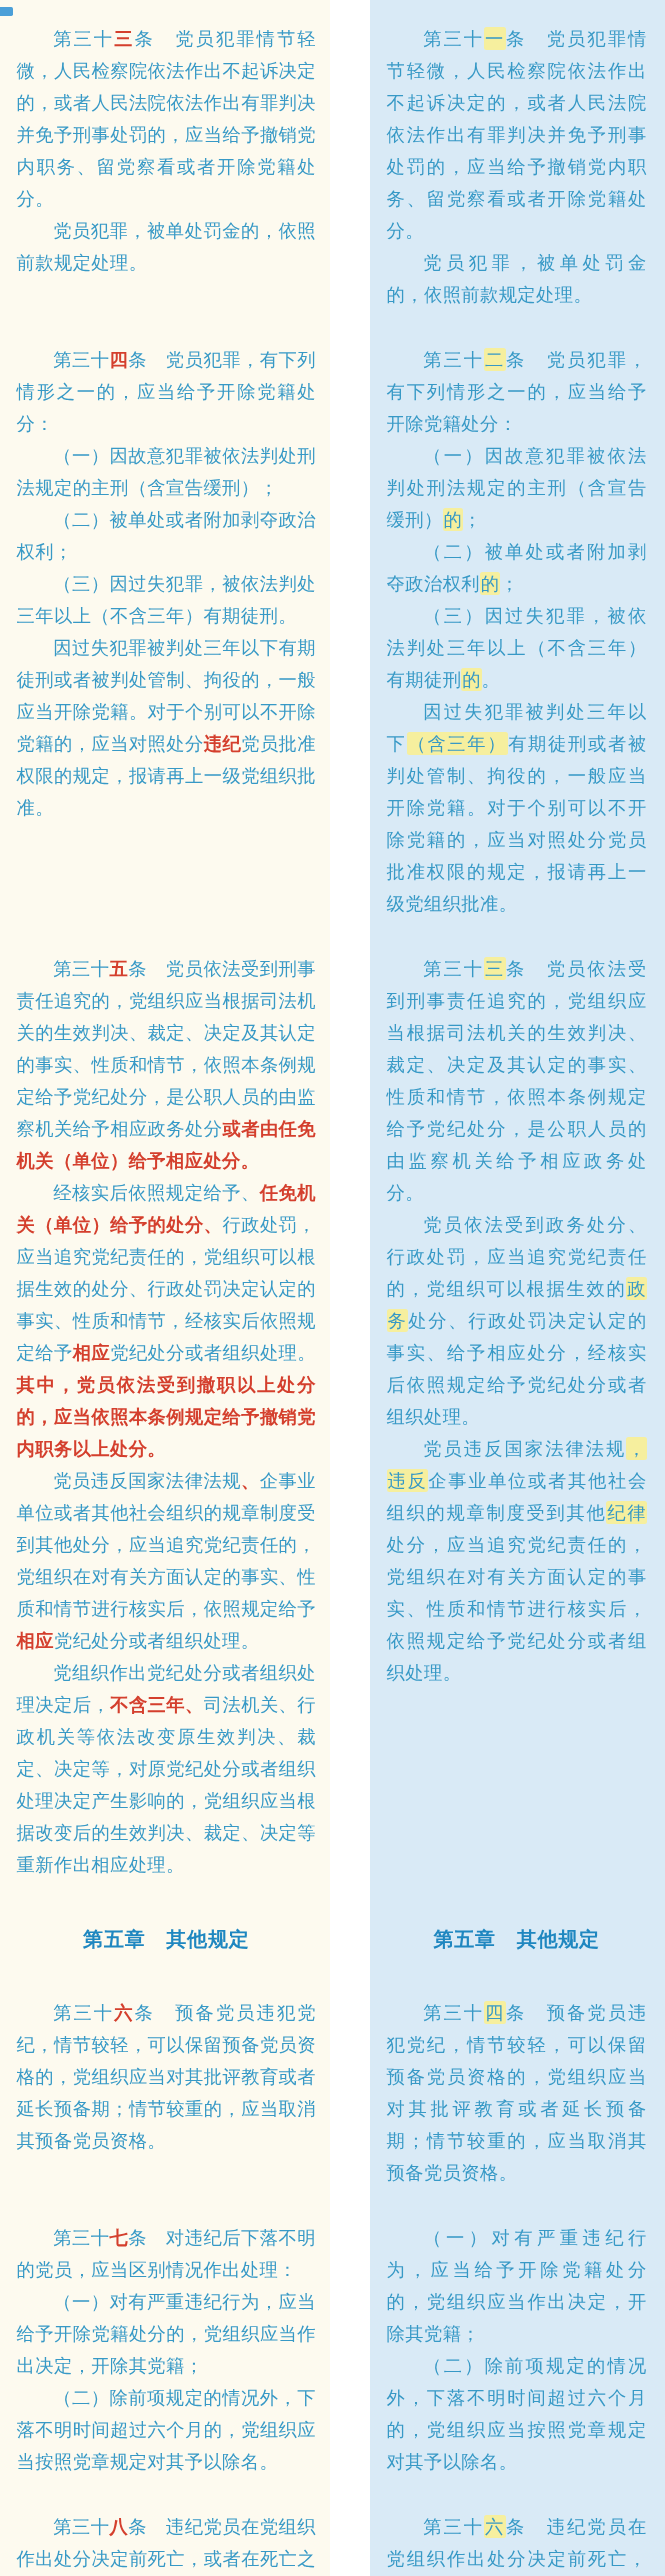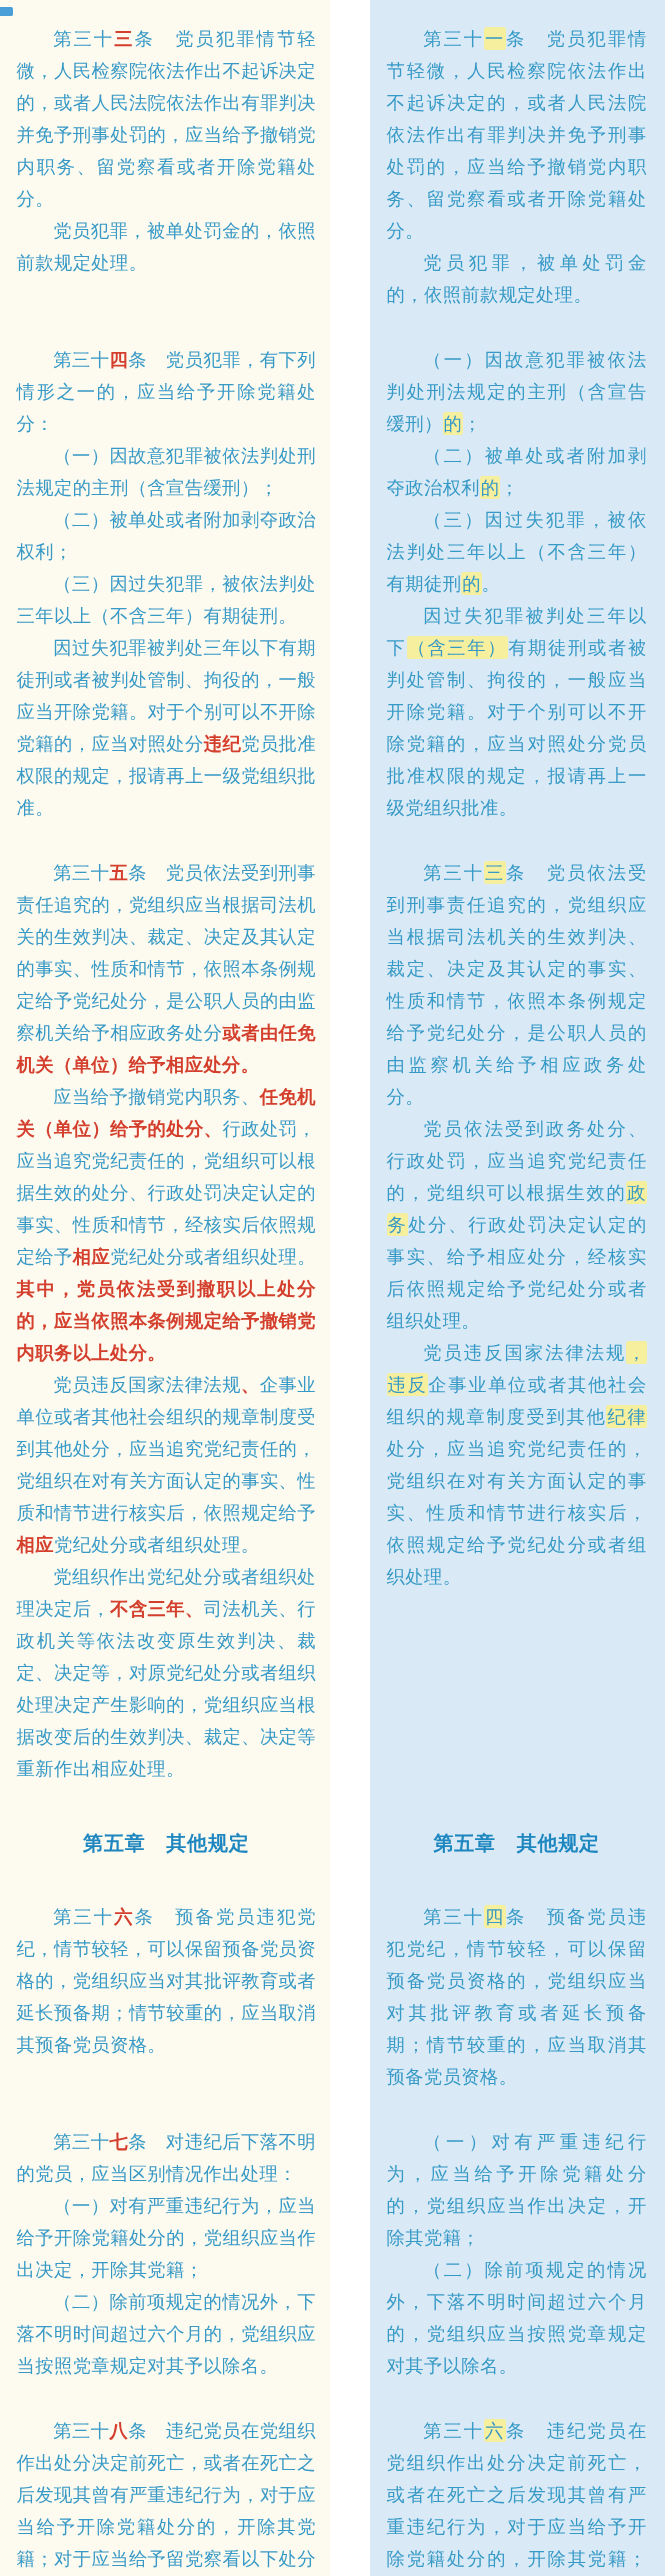--- a/index.html
+++ b/index.html
@@ -92,28 +92,29 @@
         <p><span>党员犯罪，被单处罚金的，依照前款规定处理。</span></p>
       </div>
       <div class="cell left gap">
         <p><span>第三十</span><span class="run-red">四</span><span>条　党员犯罪，有下列情形之一的，应当给予开除党籍处分：</span></p>
         <p><span>（一）因故意犯罪被依法判处刑法规定的主刑（含宣告缓刑）；</span></p>
         <p><span>（二）被单处或者附加剥夺政治权利；</span></p>
         <p><span>（三）因过失犯罪，被依法判处三年以上（不含三年）有期徒刑。</span></p>
         <p><span>因过失犯罪被判处三年以下有期徒刑或者被判处管制、拘役的，一般应当开除党籍。对于个别可以不开除党籍的，应当对照处分</span><span class="run-red">违纪</span><span>党员批准权限的规定，报请再上一级党组织批准。</span></p>
       </div>
       <div class="cell right gap">
+        <p><span>第三十</span><span class="run-hl">二</span><span>条　党员犯罪，有下列情形之一的，应当给予开除党籍处分：</span></p>
         <p><span>（一）因故意犯罪被依法判处刑法规定的主刑（含宣告缓刑）</span><span class="run-hl">的</span><span>；</span></p>
         <p><span>（二）被单处或者附加剥夺政治权利</span><span class="run-hl">的</span><span>；</span></p>
         <p><span>（三）因过失犯罪，被依法判处三年以上（不含三年）有期徒刑</span><span class="run-hl">的</span><span>。</span></p>
         <p><span>因过失犯罪被判处三年以下</span><span class="run-hl">（含三年）</span><span>有期徒刑或者被判处管制、拘役的，一般应当开除党籍。对于个别可以不开除党籍的，应当对照处分党员批准权限的规定，报请再上一级党组织批准。</span></p>
       </div>
       <div class="cell left gap">
         <p><span>第三十</span><span class="run-red">五</span><span>条　党员依法受到刑事责任追究的，党组织应当根据司法机关的生效判决、裁定、决定及其认定的事实、性质和情节，依照本条例规定给予党纪处分，是公职人员的由监察机关给予相应政务处分</span><span class="run-red">或者由任免机关（单位）给予相应处分。</span></p>
-        <p><span>应当给予撤销党内职务、</span><span class="run-red">任免机关（单位）给予的处分、</span><span>行政处罚，应当追究党纪责任的，党组织可以根据生效的处分、行政处罚决定认定的事实、性质和情节，经核实后依照规定给予</span><span class="run-red">相应</span><span>党纪处分或者组织处理。</span><span class="run-red">其中，党员依法受到撤职以上处分的，应当依照本条例规定给予撤销党内职务以上处分。</span></p>
+        <p><span>经核实后依照规定给予、</span><span class="run-red">任免机关（单位）给予的处分、</span><span>行政处罚，应当追究党纪责任的，党组织可以根据生效的处分、行政处罚决定认定的事实、性质和情节，经核实后依照规定给予</span><span class="run-red">相应</span><span>党纪处分或者组织处理。</span><span class="run-red">其中，党员依法受到撤职以上处分的，应当依照本条例规定给予撤销党内职务以上处分。</span></p>
         <p><span>党员违反国家法律法规</span><span class="run-red">、</span><span>企事业单位或者其他社会组织的规章制度受到其他处分，应当追究党纪责任的，党组织在对有关方面认定的事实、性质和情节进行核实后，依照规定给予</span><span class="run-red">相应</span><span>党纪处分或者组织处理。</span></p>
         <p><span>党组织作出党纪处分或者组织处理决定后，</span><span class="run-red">不含三年、</span><span>司法机关、行政机关等依法改变原生效判决、裁定、决定等，对原党纪处分或者组织处理决定产生影响的，党组织应当根据改变后的生效判决、裁定、决定等重新作出相应处理。</span></p>
       </div>
       <div class="cell right gap">
         <p><span>第三十</span><span class="run-hl">三</span><span>条　党员依法受到刑事责任追究的，党组织应当根据司法机关的生效判决、裁定、决定及其认定的事实、性质和情节，依照本条例规定给予党纪处分，是公职人员的由监察机关给予相应政务处分。</span></p>
         <p><span>党员依法受到政务处分、行政处罚，应当追究党纪责任的，党组织可以根据生效的</span><span class="run-hl">政务</span><span>处分、行政处罚决定认定的事实、给予相应处分，经核实后依照规定给予党纪处分或者组织处理。</span></p>
         <p><span>党员违反国家法律法规</span><span class="run-hl">，违反</span><span>企事业单位或者其他社会组织的规章制度受到其他</span><span class="run-hl">纪律</span><span>处分，应当追究党纪责任的，党组织在对有关方面认定的事实、性质和情节进行核实后，依照规定给予党纪处分或者组织处理。</span></p>
       </div>
       <div class="cell left head">
         <div class="chapter-heading">第五章　其他规定</div>

